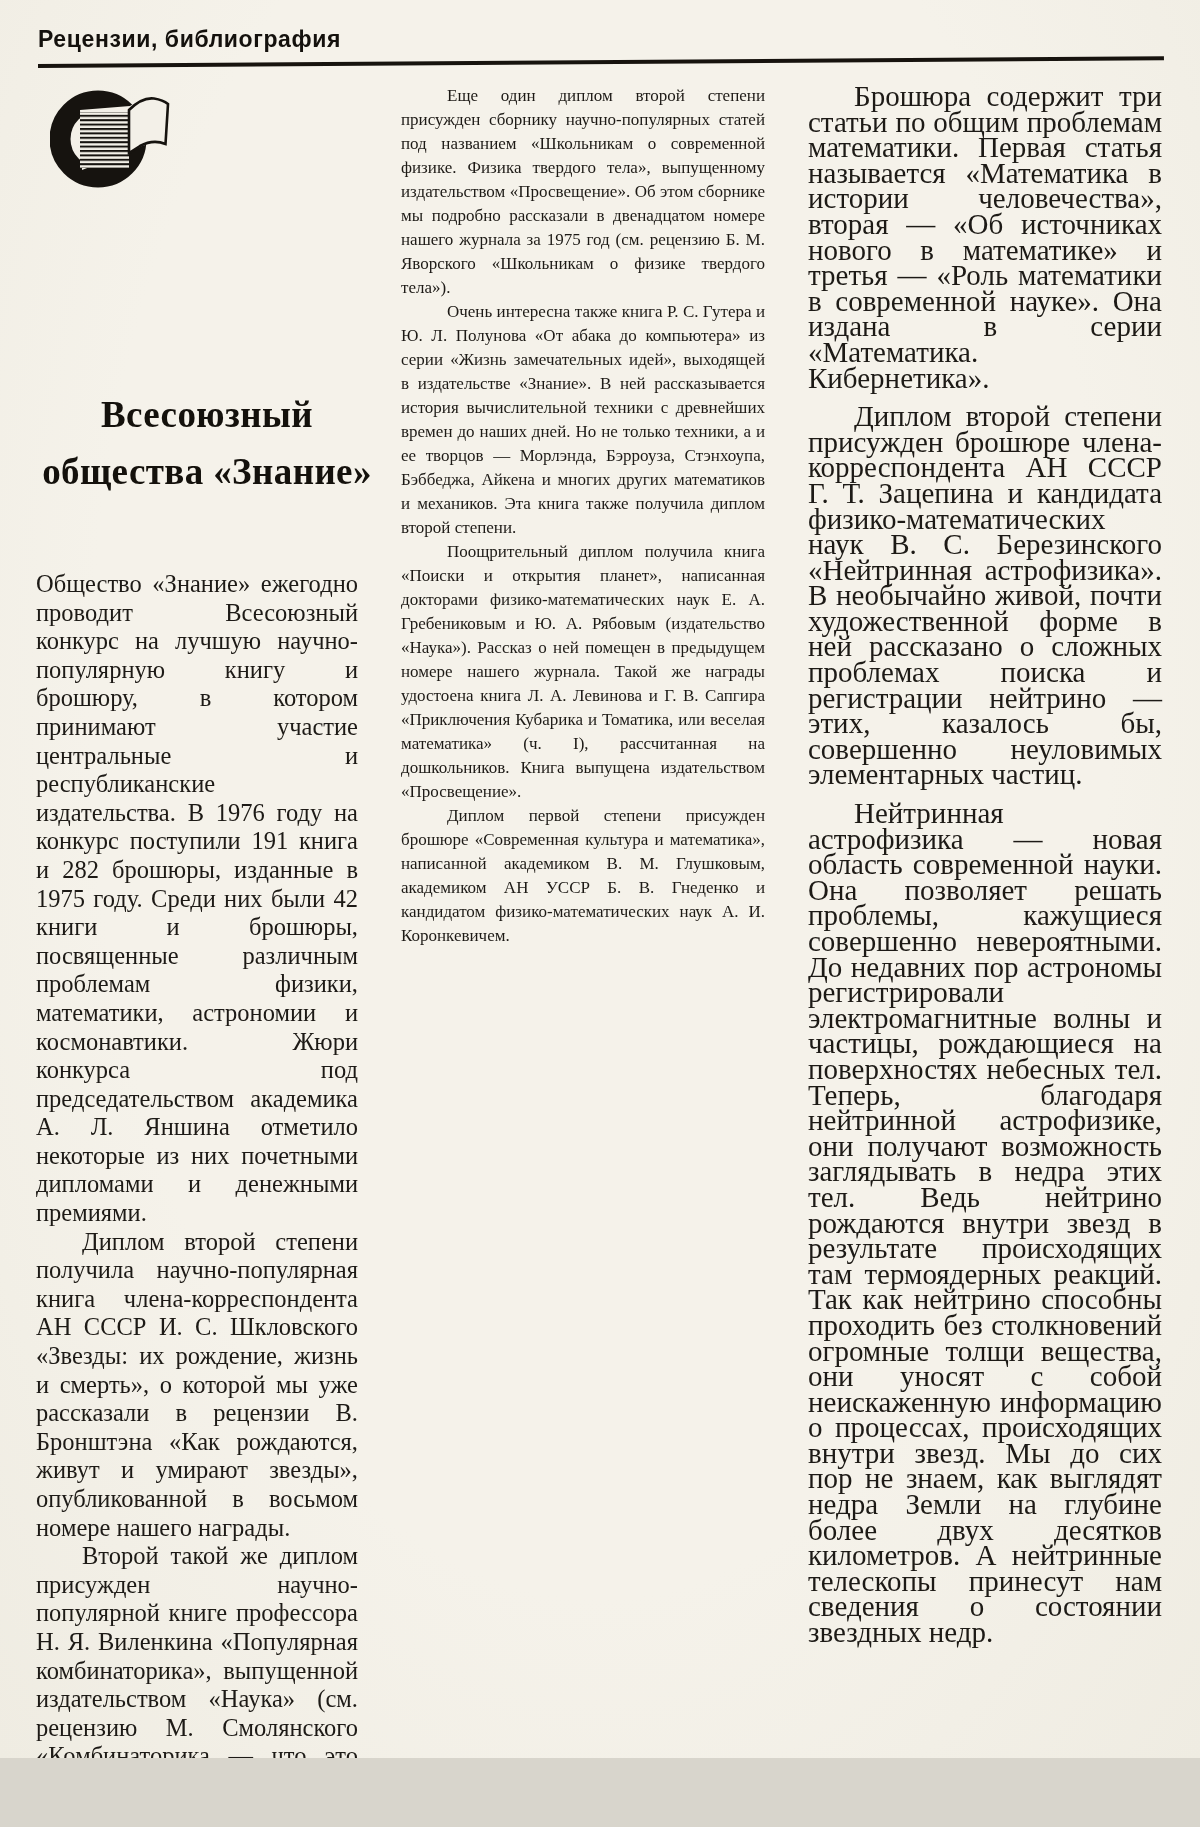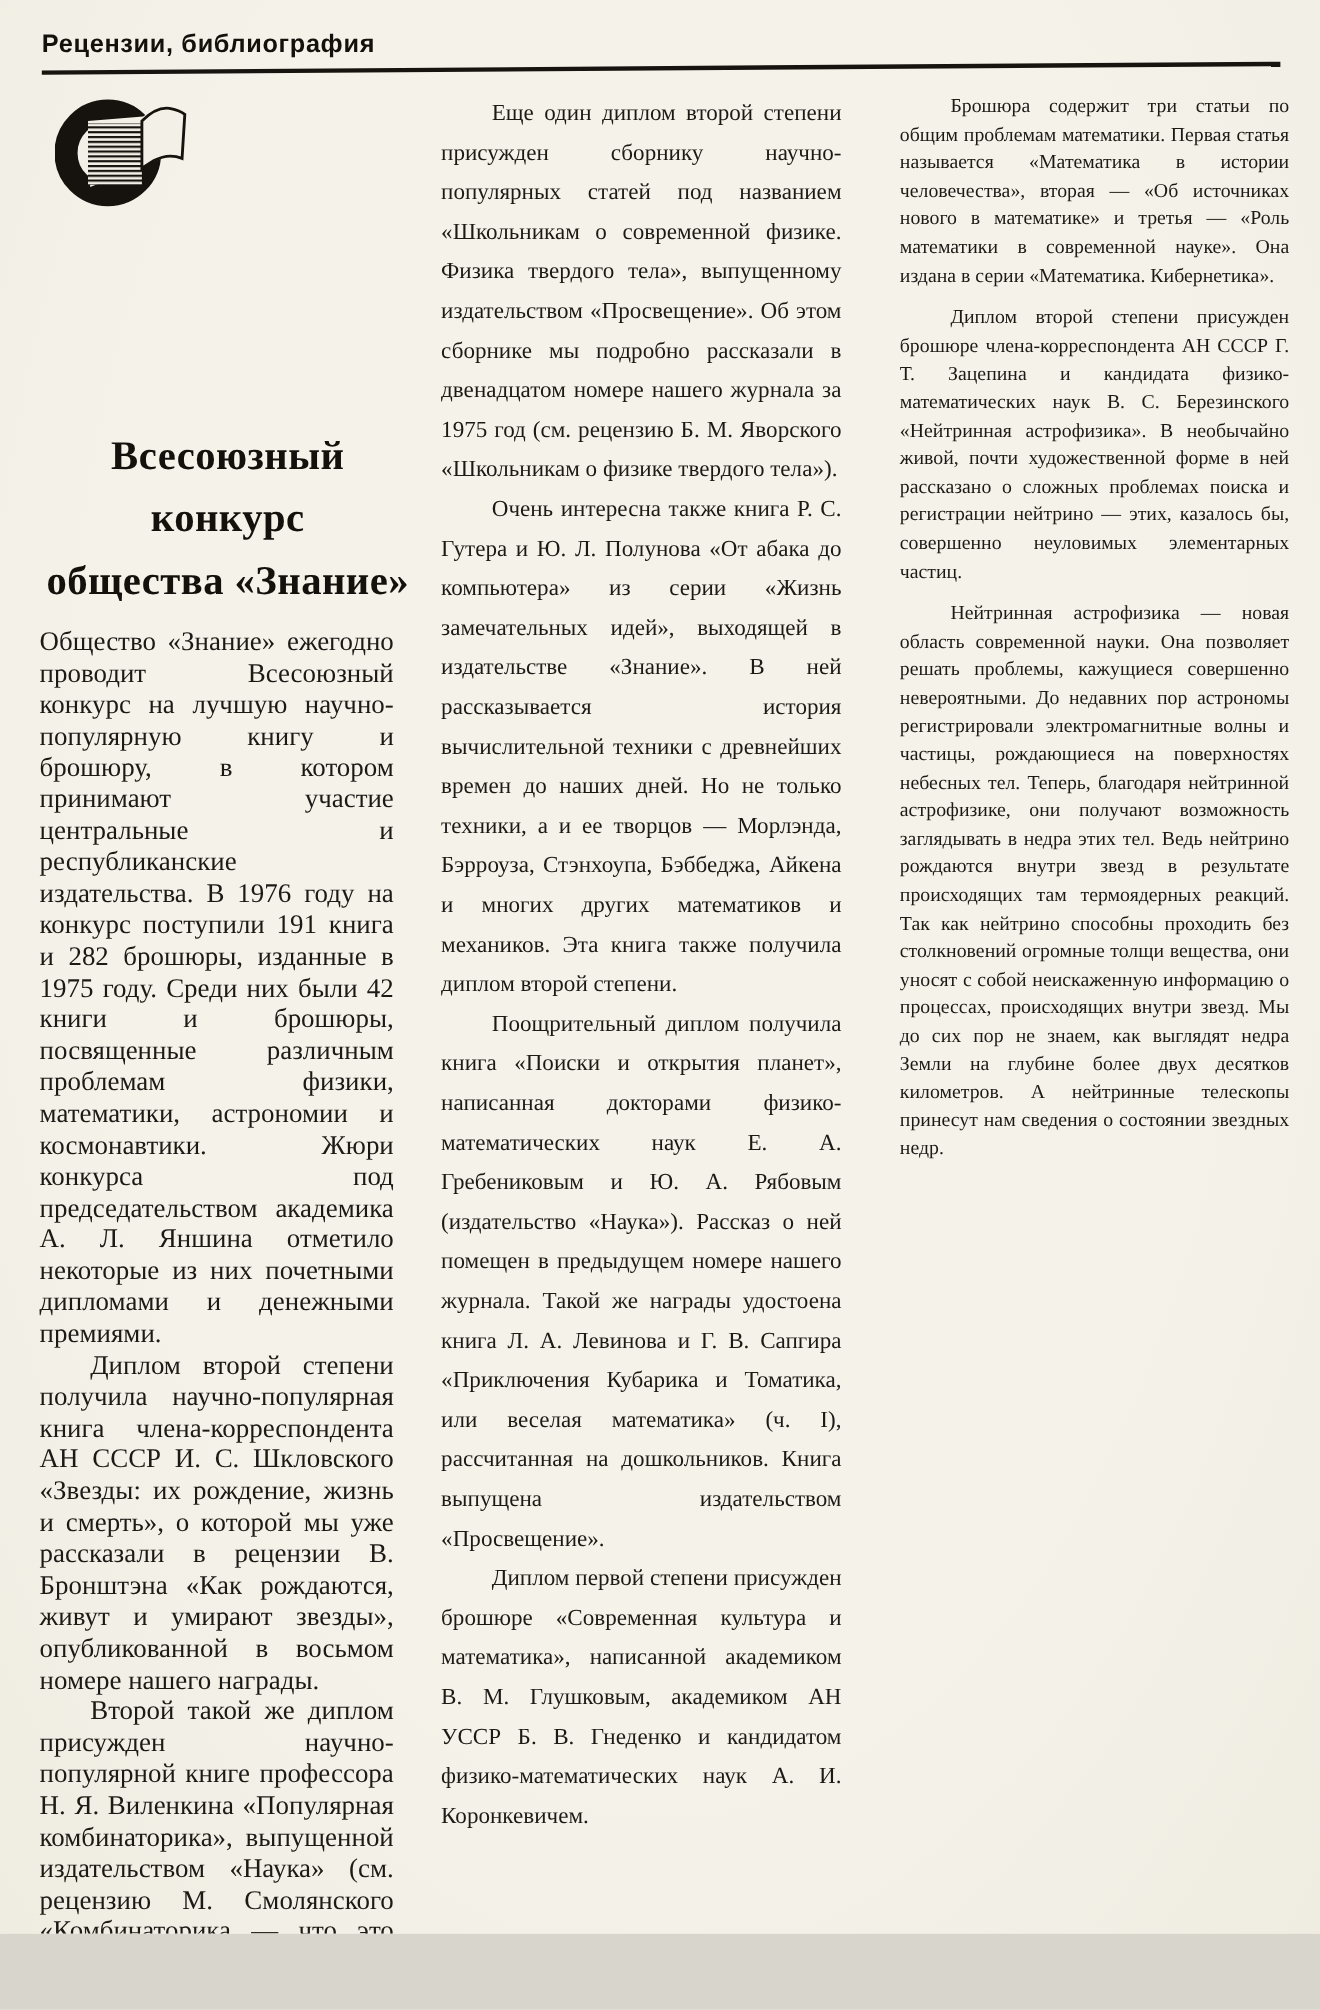--- a/index.html
+++ b/index.html
@@ -28,22 +28,22 @@
   .title{
     position:absolute;left:37px;top:386px;width:340px;
     margin:0;font-size:37px;font-weight:bold;line-height:57px;
     letter-spacing:0.4px;color:#14110c;text-align:center;
   }
   .title span{display:block;white-space:nowrap;}
   .col{position:absolute;text-align:justify;hyphens:auto;-webkit-hyphens:auto;}
   .col p{margin:0;text-indent:46px;}
   .col1{left:36px;top:570px;width:322px;font-size:24.5px;line-height:28.6px;}
   .col1 p:first-child{text-indent:0;}
-  .col2{left:401px;top:84px;width:364px;font-size:21px;line-height:36px;}
-  .col3{left:808px;top:84px;width:354px;font-size:18px;line-height:25.6px;margin-left:10px;}
+  .col2{left:401px;top:84px;width:364px;font-size:17px;line-height:24px;}
+  .col3{left:808px;top:84px;width:354px;font-size:29px;line-height:25.6px;}
   .col3 p + p{margin-top:13px;}
   .pageno{
     position:absolute;left:43px;top:1756px;
     font-family:"Liberation Sans", sans-serif;
     font-weight:bold;font-size:28px;letter-spacing:1px;color:#14110d;
   }
 </style>
 </head>
 <body>
 
@@ -62,21 +62,20 @@
       </defs>
       <circle cx="48" cy="55" r="38" fill="none" stroke="#16130f" stroke-width="21"></circle>
       <path d="M30 26 L80 22 Q98 10 116 16 L114 62 Q100 57 88 64 L32 86 Z" fill="#f3f0e8" stroke="none"></path>
       <rect x="30" y="28" width="49" height="56" fill="url(#pgl)"></rect>
       <path d="M79 26 Q92 13 104 14.5 Q113 16 118 20 L115.5 60 Q103 55 90 62 L79 69 Z" fill="#f3f0e8" stroke="#16130f" stroke-width="2.6"></path>
     </svg>
   </div>
 
   <h1 class="title">
     <span>Всесоюзный</span>
-    <span>конкурс</span>
     <span>общества «Знание»</span>
   </h1>
 
   <section class="col col1">
     <p>Общество «Знание» ежегодно проводит Всесоюзный конкурс на лучшую научно-популярную книгу и брошюру, в котором принимают участие центральные и республиканские издательства. В 1976 году на конкурс поступили 191 книга и 282 брошюры, изданные в 1975 году. Среди них были 42 книги и брошюры, посвященные различным проблемам физики, математики, астрономии и космонавтики. Жюри конкурса под председательством академика А. Л. Яншина отметило некоторые из них почетными дипломами и денежными премиями.</p>
     <p>Диплом второй степени получила научно-популярная книга члена-корреспондента АН СССР И. С. Шкловского «Звезды: их рождение, жизнь и смерть», о которой мы уже рассказали в рецензии В. Бронштэна «Как рождаются, живут и умирают звезды», опубликованной в восьмом номере нашего награды.</p>
     <p>Второй такой же диплом присужден научно-популярной книге профессора Н. Я. Виленкина «Популярная комбинаторика», выпущенной издательством «Наука» (см. рецензию М. Смолянского «Комбинаторика — что это такое?» в этом номере журнала).</p>
   </section>
 
   <section class="col col2">

